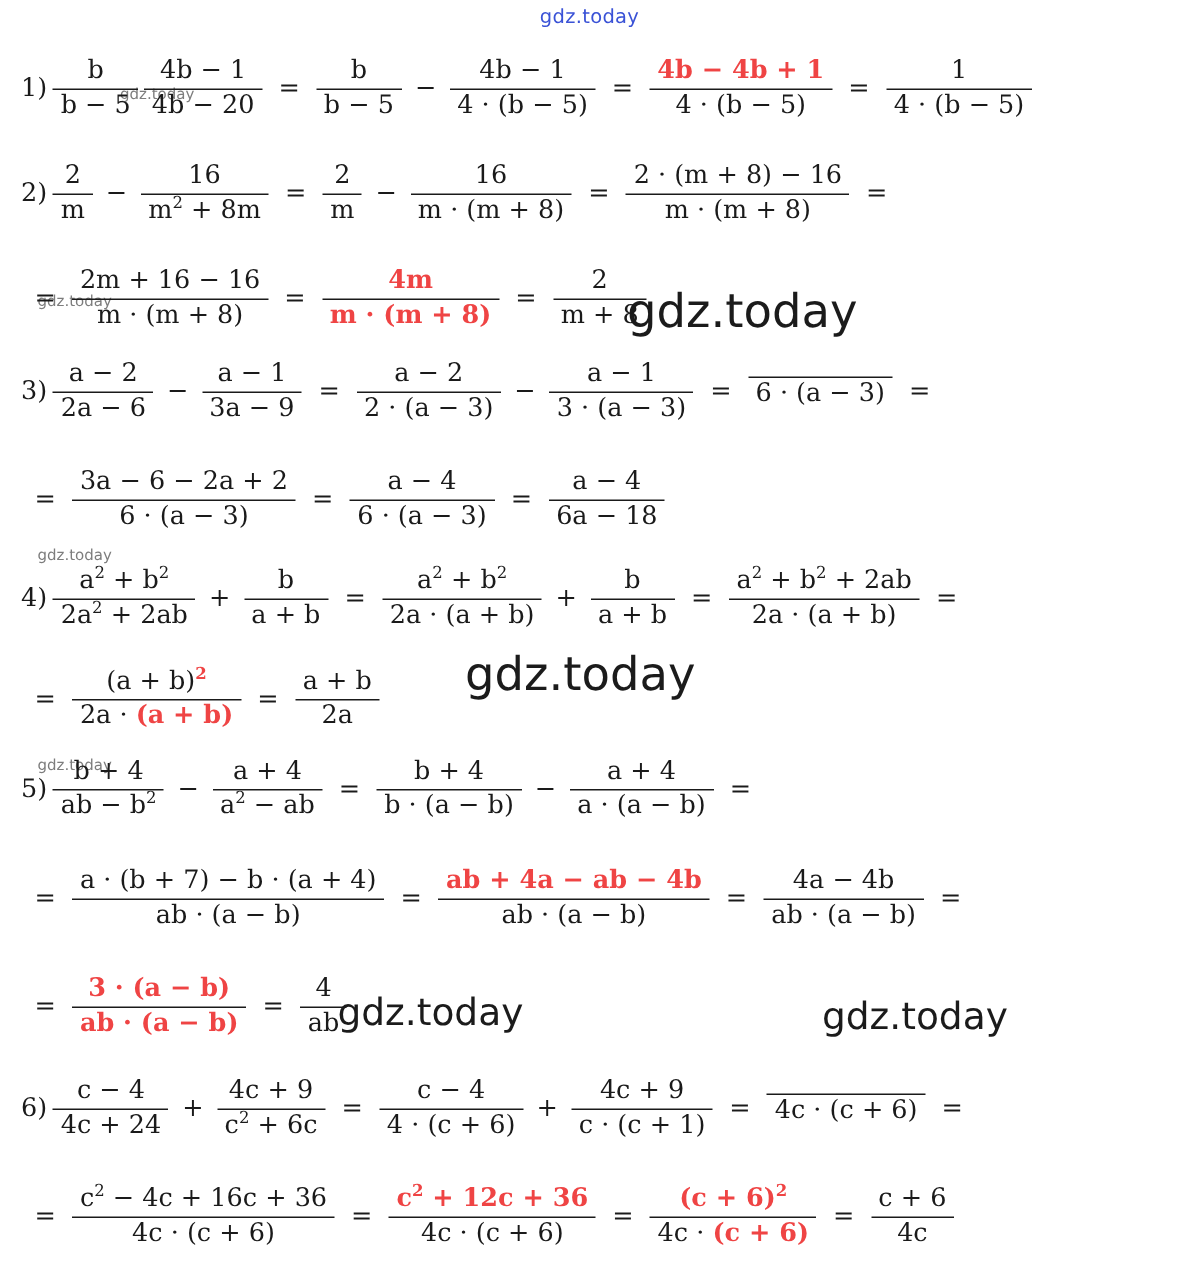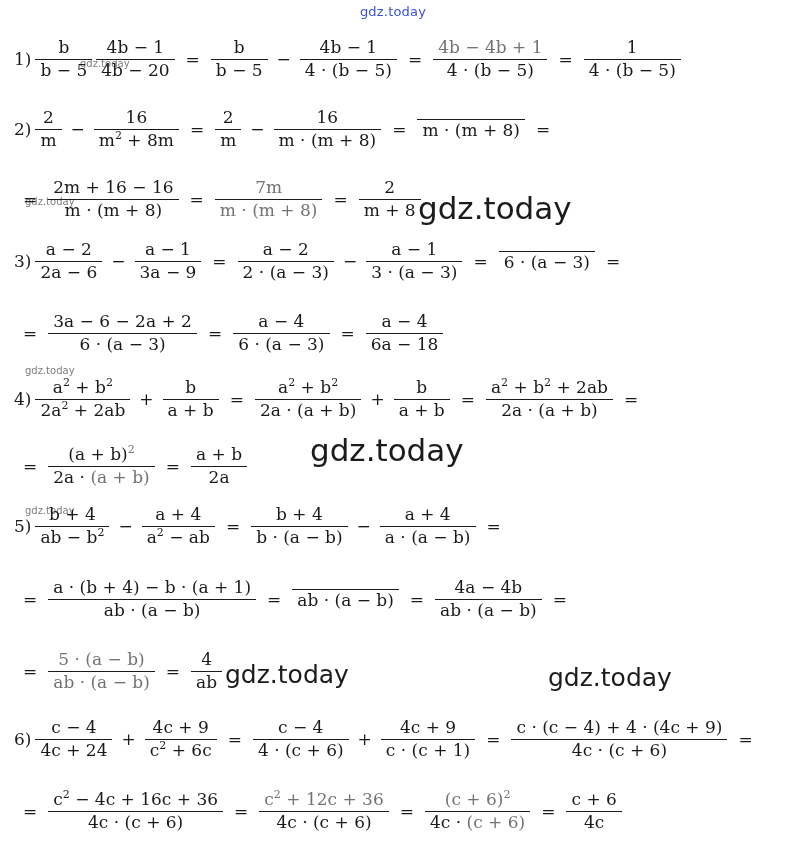--- a/index.html
+++ b/index.html
@@ -55,21 +55,21 @@
   }
   .frac .n, .frac .d{
     padding:0 5px;
     font-size:17px;
     line-height:1.15;
   }
   .frac .bar{
     height:1px;background:#1a1a1a;width:100%;
     margin:1px 0;
   }
-  .red{color:#737373;}
+  .red{color:#ef4444;font-weight:bold;}
   .sup{font-size:11px;vertical-align:super;line-height:0;}
 </style>
 </head>
 <body>
 
 <div class="page">
 
   <div class="top-wm"><span>gdz.today</span></div>
 
   <div class="wm small-grey" style="left:80px;top:58px;">gdz.today</div>
@@ -140,35 +140,36 @@
           <span class="d">m</span>
         </span>
         <span class="op">−</span>
         <span class="frac">
           <span class="n">16</span>
           <span class="bar"></span>
           <span class="d">m · (m + 8)</span>
         </span>
         <span class="eq">=</span>
         <span class="frac">
+          <span class="n">2 · (m + 8) − 16</span>
           <span class="bar"></span>
           <span class="d">m · (m + 8)</span>
         </span>
         <span class="eq">=</span>
       </div>
       <div class="line" style="top: 178px; left: 14px;">
         <span class="eq">=</span>
         <span class="frac">
           <span class="n">2m + 16 − 16</span>
           <span class="bar"></span>
           <span class="d">m · (m + 8)</span>
         </span>
         <span class="eq">=</span>
         <span class="frac">
-          <span class="n red">7m</span>
+          <span class="n red">4m</span>
           <span class="bar"></span>
           <span class="d red">m · (m + 8)</span>
         </span>
         <span class="eq">=</span>
         <span class="frac">
           <span class="n">2</span>
           <span class="bar"></span>
           <span class="d">m + 8</span>
         </span>
       </div>
@@ -294,41 +295,42 @@
         <span class="frac">
           <span class="n">a + 4</span>
           <span class="bar"></span>
           <span class="d">a · (a − b)</span>
         </span>
         <span class="eq">=</span>
       </div>
       <div class="line" style="top: 578px; left: 14px;">
         <span class="eq">=</span>
         <span class="frac">
-          <span class="n">a · (b + 4) − b · (a + 1)</span>
+          <span class="n">a · (b + 7) − b · (a + 4)</span>
           <span class="bar"></span>
           <span class="d">ab · (a − b)</span>
         </span>
         <span class="eq">=</span>
         <span class="frac">
+          <span class="n red">ab + 4a − ab − 4b</span>
           <span class="bar"></span>
           <span class="d">ab · (a − b)</span>
         </span>
         <span class="eq">=</span>
         <span class="frac">
           <span class="n">4a − 4b</span>
           <span class="bar"></span>
           <span class="d">ab · (a − b)</span>
         </span>
         <span class="eq">=</span>
       </div>
       <div class="line" style="top: 650px; left: 14px;">
         <span class="eq">=</span>
         <span class="frac">
-          <span class="n red">5 · (a − b)</span>
+          <span class="n red">3 · (a − b)</span>
           <span class="bar"></span>
           <span class="d red">ab · (a − b)</span>
         </span>
         <span class="eq">=</span>
         <span class="frac">
           <span class="n">4</span>
           <span class="bar"></span>
           <span class="d">ab</span>
         </span>
       </div>
@@ -352,21 +354,20 @@
           <span class="d">4 · (c + 6)</span>
         </span>
         <span class="op">+</span>
         <span class="frac">
           <span class="n">4c + 9</span>
           <span class="bar"></span>
           <span class="d">c · (c + 1)</span>
         </span>
         <span class="eq">=</span>
         <span class="frac">
-          <span class="n">c · (c − 4) + 4 · (4c + 9)</span>
           <span class="bar"></span>
           <span class="d">4c · (c + 6)</span>
         </span>
         <span class="eq">=</span>
       </div>
       <div class="line" style="top: 790px; left: 14px;">
         <span class="eq">=</span>
         <span class="frac">
           <span class="n">c<span class="sup">2</span> − 4c + 16c + 36</span>
           <span class="bar"></span>

